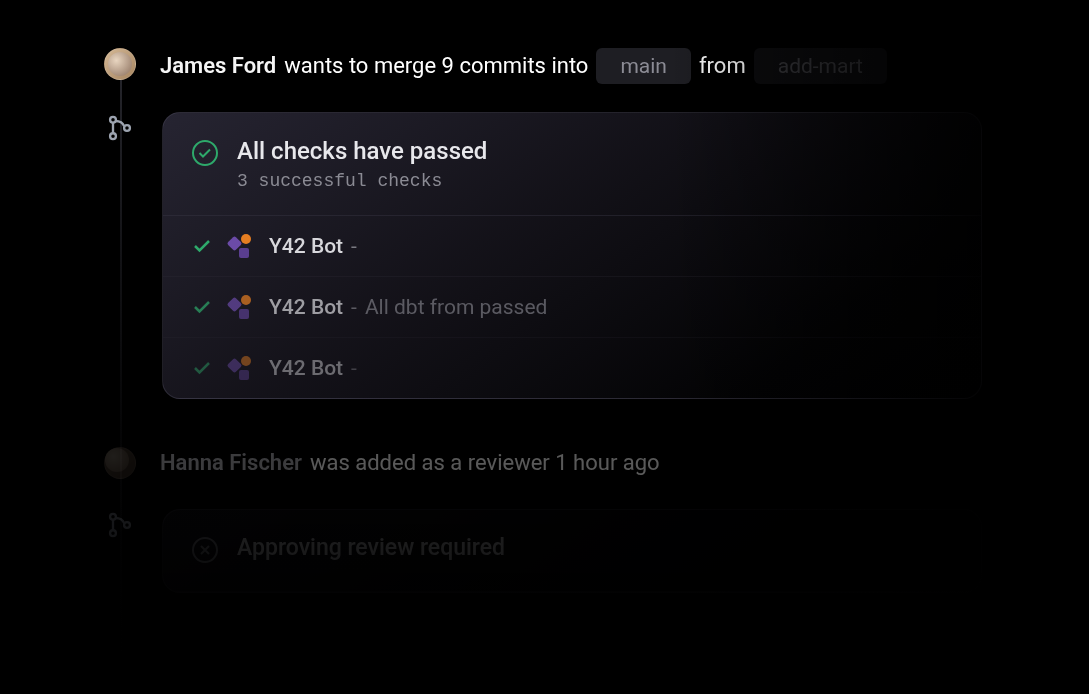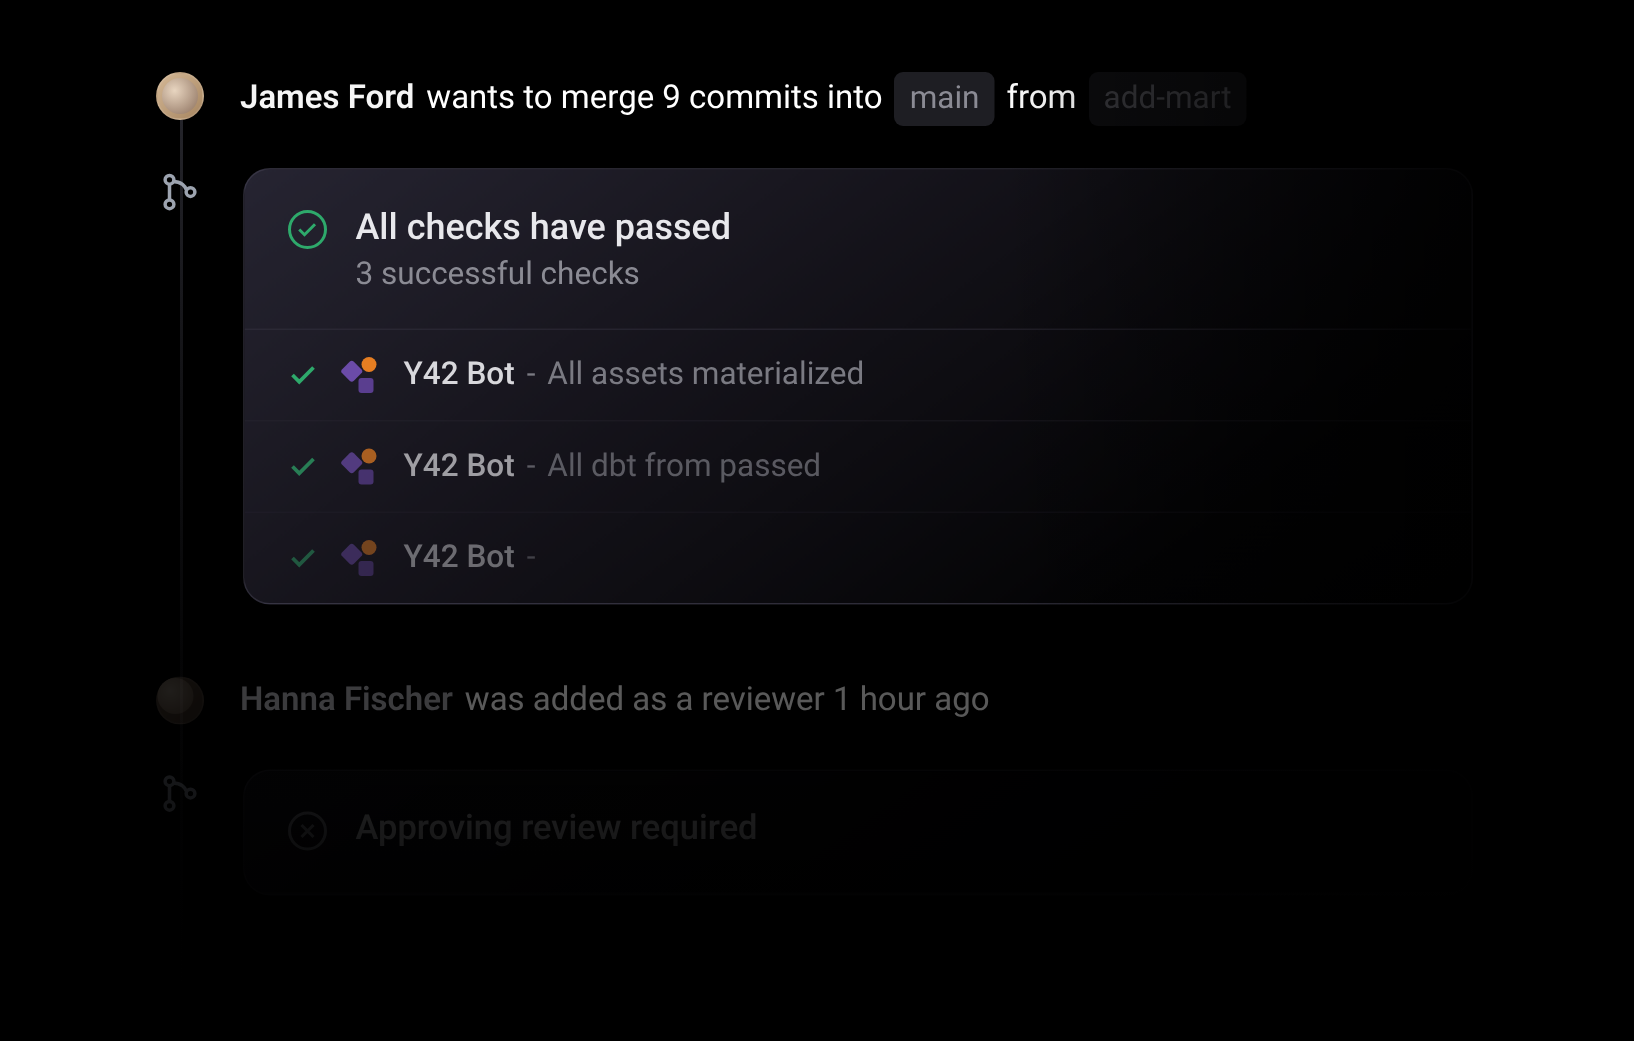--- a/index.html
+++ b/index.html
@@ -77,21 +77,21 @@
       color: #f5f5f5;
       font-weight: 600;
     }
 
     .event-action {
       color: #ffffff;
     }
 
     .branch-pill {
       background: rgba(60,60,70,0.5);
-      padding: 2px 10px;
+      padding: 2px 24px;
       border-radius: 6px;
       color: #8b8b94;
       font-size: 21px;
     }
 
     .branch-pill.faded {
       opacity: 0.4;
     }
 
     
@@ -154,21 +154,22 @@
 
     .card-title {
       color: #e8e8ec;
       font-size: 24px;
       font-weight: 500;
       margin-bottom: 6px;
     }
 
     .card-subtitle {
       color: #8b8b94;
-      font-size: 21px;
+      font-size: 18px;
+      font-family: Liberation Mono, monospace;
     }
 
     .check-item {
       padding: 18px 28px;
       display: flex;
       align-items: center;
       gap: 16px;
       border-bottom: 1px solid rgba(50,48,60,0.25);
     }
 
@@ -300,21 +301,20 @@
             </svg>
         </div>
         <div class="bot-icon">
           <div class="dot1"></div>
             <div class="dot2"></div>
             <div class="dot3"></div>
         </div>
         <div class="check-text">
           <span class="bot-name">Y42 Bot</span>
           <span class="check-desc">-</span>
-          <span class="check-desc">All assets materialized</span>
         </div>
       </div>
 
       <div class="check-item fade-2">
         <div class="check-mark">
           <svg viewBox="0 0 22 22" fill="none" stroke="#2ea96b" stroke-width="2.5">
               <path d="M4 11l4.5 4.5L18 6"></path>
             </svg>
         </div>
         <div class="bot-icon">

